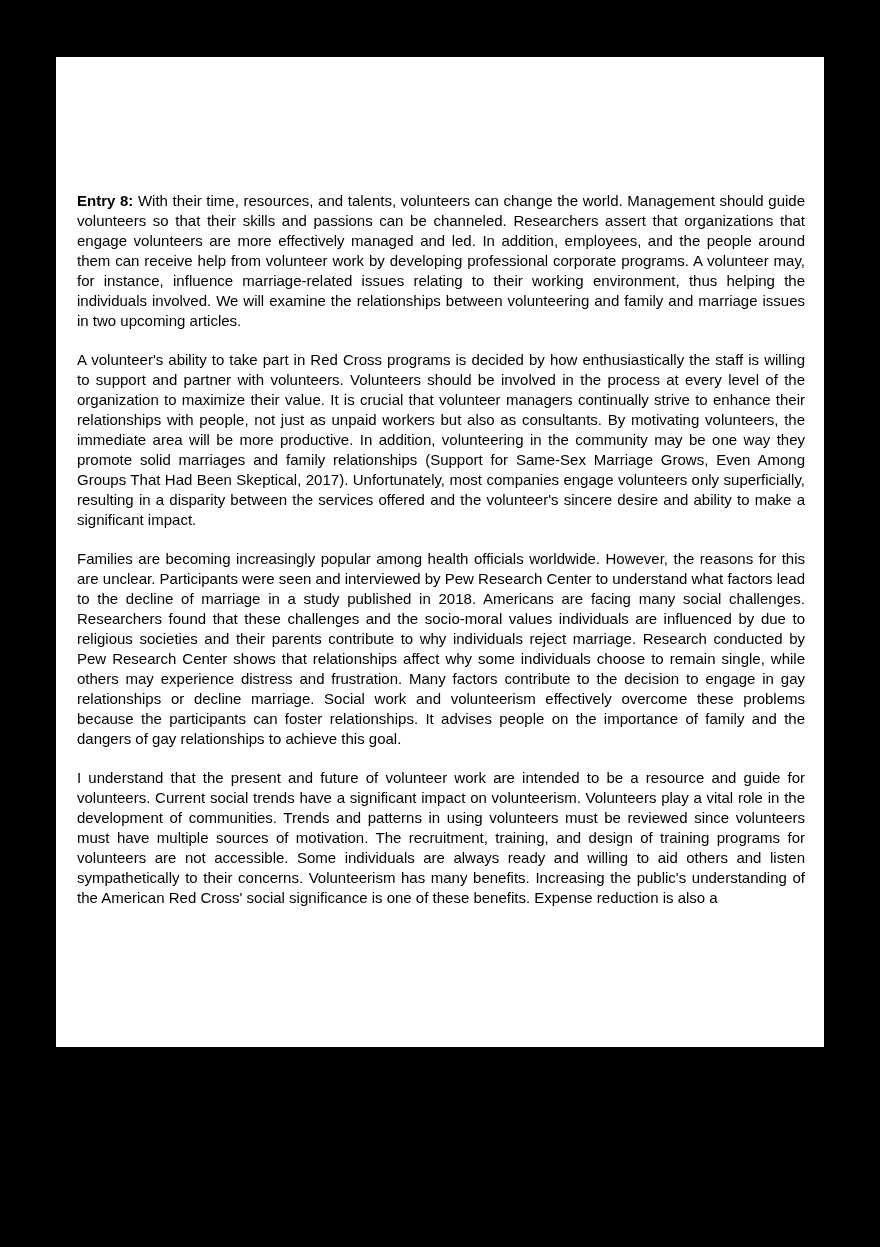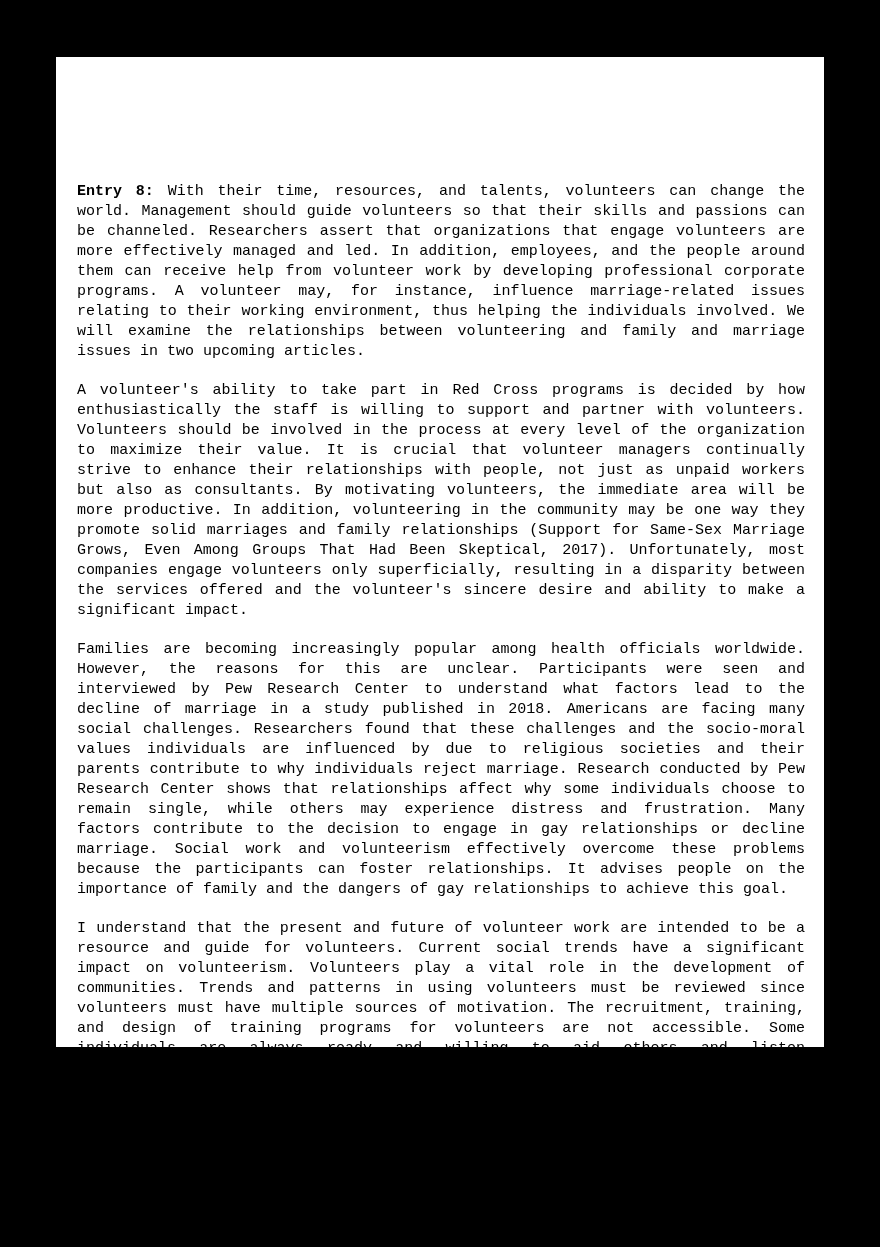--- a/index.html
+++ b/index.html
@@ -20,28 +20,27 @@
   .page {
     position: absolute;
     left: 56px;
     top: 57px;
     width: 768px;
     height: 990px;
     background: #ffffff;
   }
   .text-block {
     position: absolute;
-    top: 125px;
+    top: 134px;
     left: 21px;
     right: 19px;
     color: #000000;
     font-size: 15px;
     line-height: 20px;
     text-align: justify;
-    font-family: Liberation Mono, monospace;
   }
   .para {
     margin: 0 0 19px 0;
   }
   .para:last-child {
     margin-bottom: 1px;
   }
   .para-lead {
     font-weight: bold;
   }

